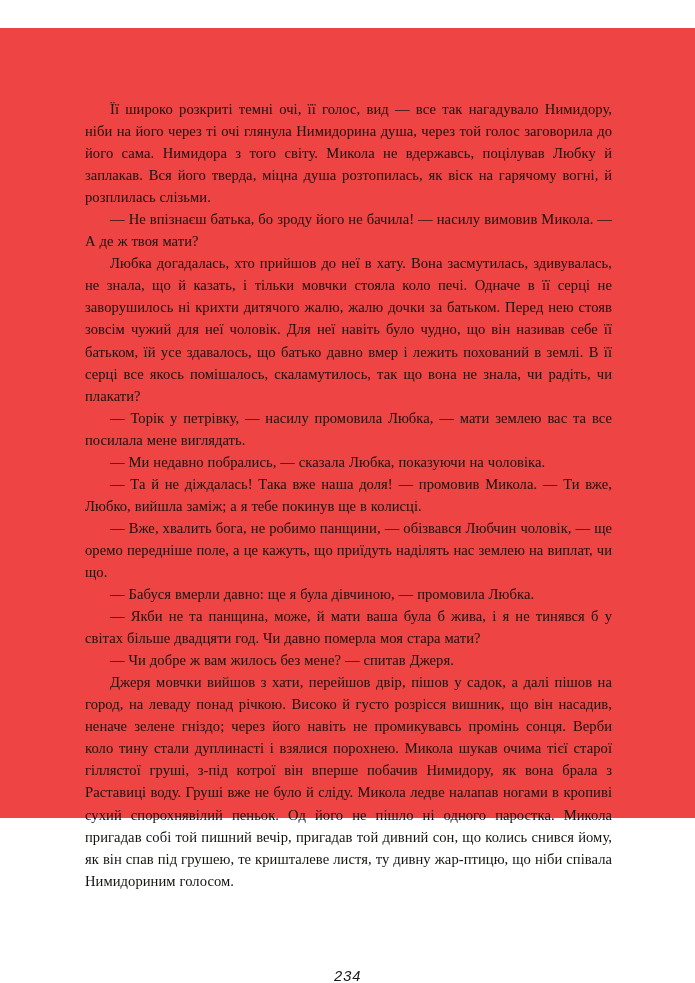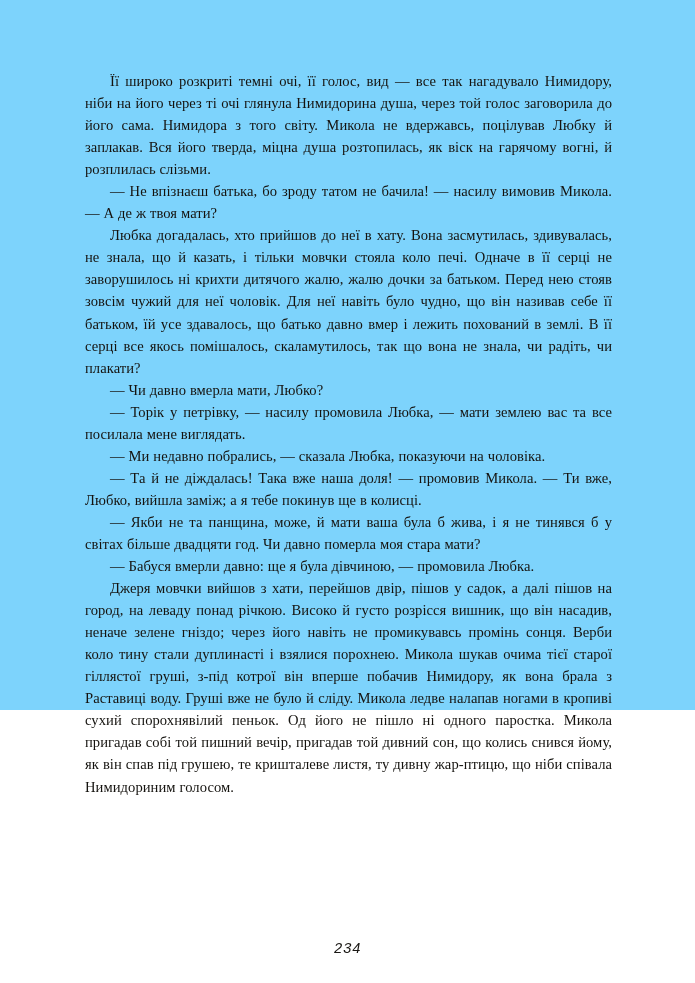--- a/index.html
+++ b/index.html
@@ -11,22 +11,23 @@
     width: 695px;
     height: 983px;
     background: #ffffff;
     font-family: "Liberation Serif", "DejaVu Serif", serif;
     color: #15130f;
     overflow: hidden;
   }
   .page {
     position: relative;
     width: 695px;
-    height: 710px;
-    background: #7dd3fc;
+    height: 790px;
+    background: #ef4444;
+    margin-top: 28px;
   }
   .text-column {
     position: absolute;
     left: 85px;
     top: 70px;
     width: 527px;
   }
   .para {
     margin: 0;
     font-size: 14.6px;
@@ -59,27 +60,28 @@
     letter-spacing: 0.4px;
   }
 </style>
 </head>
 <body>
 
 <div class="page">
 
   <div class="text-column">
     <p class="para indent">Її широко розкриті темні очі, її голос, вид — все так нагадувало Нимидору, ніби на його через ті очі глянула Нимидорина душа, через той голос заговорила до його сама. Нимидора з того світу. Микола не вдержавсь, поцілував Любку й заплакав. Вся його тверда, міцна душа розтопилась, як віск на гарячому вогні, й розплилась слізьми.</p>
-    <p class="para indent">— Не впізнаєш батька, бо зроду татом не бачила! — насилу вимовив Микола. — А де ж твоя мати?</p>
+    <p class="para indent">— Не впізнаєш батька, бо зроду його не бачила! — насилу вимовив Микола. — А де ж твоя мати?</p>
     <p class="para indent">Любка догадалась, хто прийшов до неї в хату. Вона засмутилась, здивувалась, не знала, що й казать, і тільки мовчки стояла коло печі. Одначе в її серці не заворушилось ні крихти дитячого жалю, жалю дочки за батьком. Перед нею стояв зовсім чужий для неї чоловік. Для неї навіть було чудно, що він називав себе її батьком, їй усе здавалось, що батько давно вмер і лежить похований в землі. В її серці все якось помішалось, скаламутилось, так що вона не знала, чи радіть, чи плакати?</p>
-    <p class="para indent">— Чи давно вмерла мати, Любко?</p>
     <p class="para indent">— Торік у петрівку, — насилу промовила Любка, — мати землею вас та все посилала мене виглядать.</p>
     <p class="para indent">— Ми недавно побрались, — сказала Любка, показуючи на чоловіка.</p>
     <p class="para indent">— Та й не діждалась! Така вже наша доля! — промовив Микола. — Ти вже, Любко, вийшла заміж; а я тебе покинув ще в колисці.</p>
+    <p class="para indent">— Вже, хвалить бога, не робимо панщини, — обізвався Любчин чоловік, — ще оремо передніше поле, а це кажуть, що приїдуть наділять нас землею на виплат, чи що.</p>
+    <p class="para indent">— Бабуся вмерли давно: ще я була дівчиною, — промовила Любка.</p>
     <p class="para indent">— Якби не та панщина, може, й мати ваша була б жива, і я не тинявся б у світах більше двадцяти год. Чи давно померла моя стара мати?</p>
-    <p class="para indent">— Бабуся вмерли давно: ще я була дівчиною, — промовила Любка.</p>
+    <p class="para indent">— Чи добре ж вам жилось без мене? — спитав Джеря.</p>
     <p class="para indent">Джеря мовчки вийшов з хати, перейшов двір, пішов у садок, а далі пішов на город, на леваду понад річкою. Високо й густо розрісся вишник, що він насадив, неначе зелене гніздо; через його навіть не промикувавсь промінь сонця. Верби коло тину стали дуплинасті і взялися порохнею. Микола шукав очима тієї старої гіллястої груші, з-під котрої він вперше побачив Нимидору, як вона брала з Раставиці воду. Груші вже не було й сліду. Микола ледве налапав ногами в кропиві сухий спорохнявілий пеньок. Од його не пішло ні одного паростка. Микола пригадав собі той пишний вечір, пригадав той дивний сон, що колись снився йому, як він спав під грушею, те кришталеве листя, ту дивну жар-птицю, що ніби співала Нимидориним голосом.</p>
 
   </div>
 
   <div class="folio">234</div>
 
 </div>
 
 </body></html>

